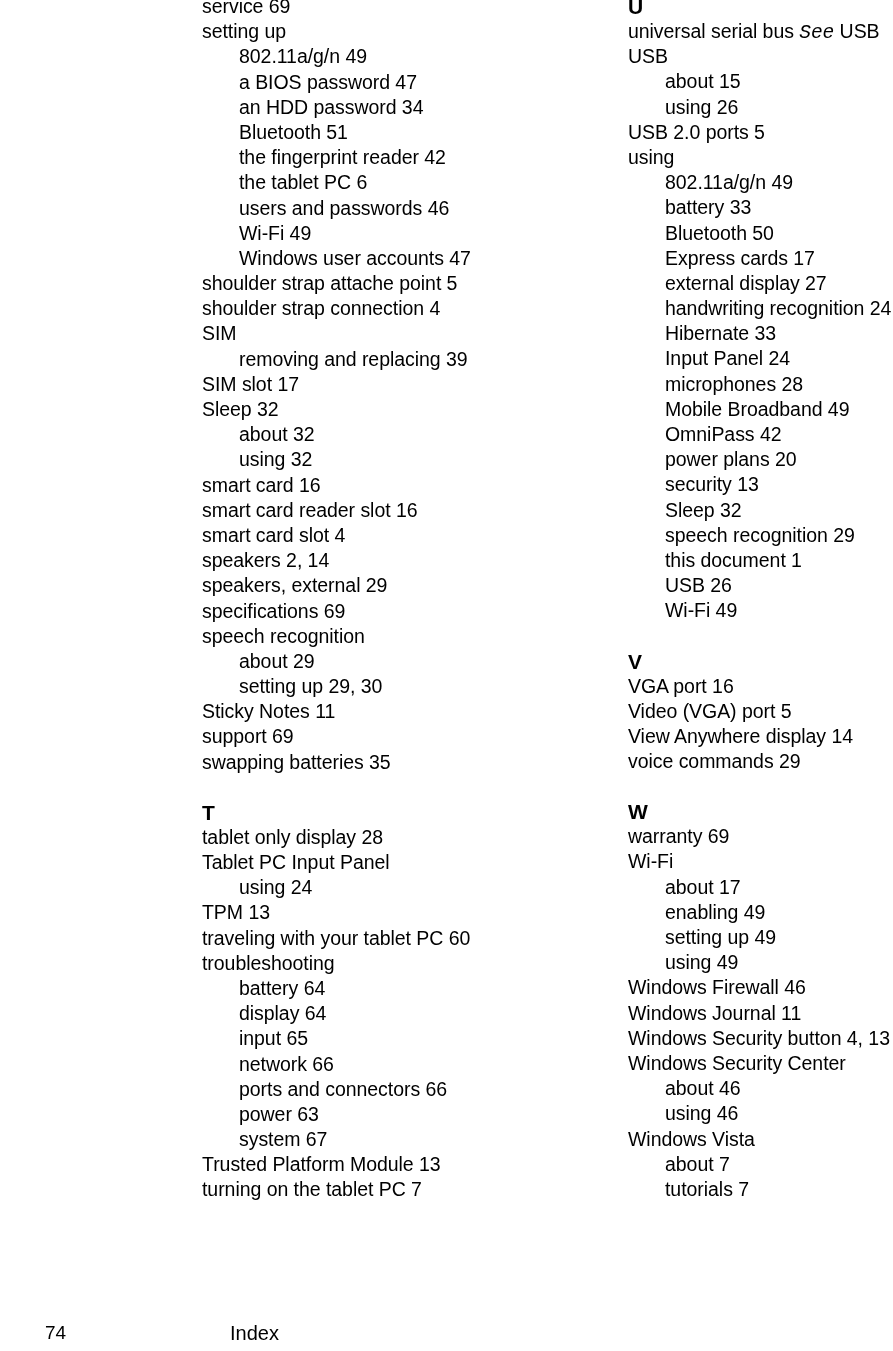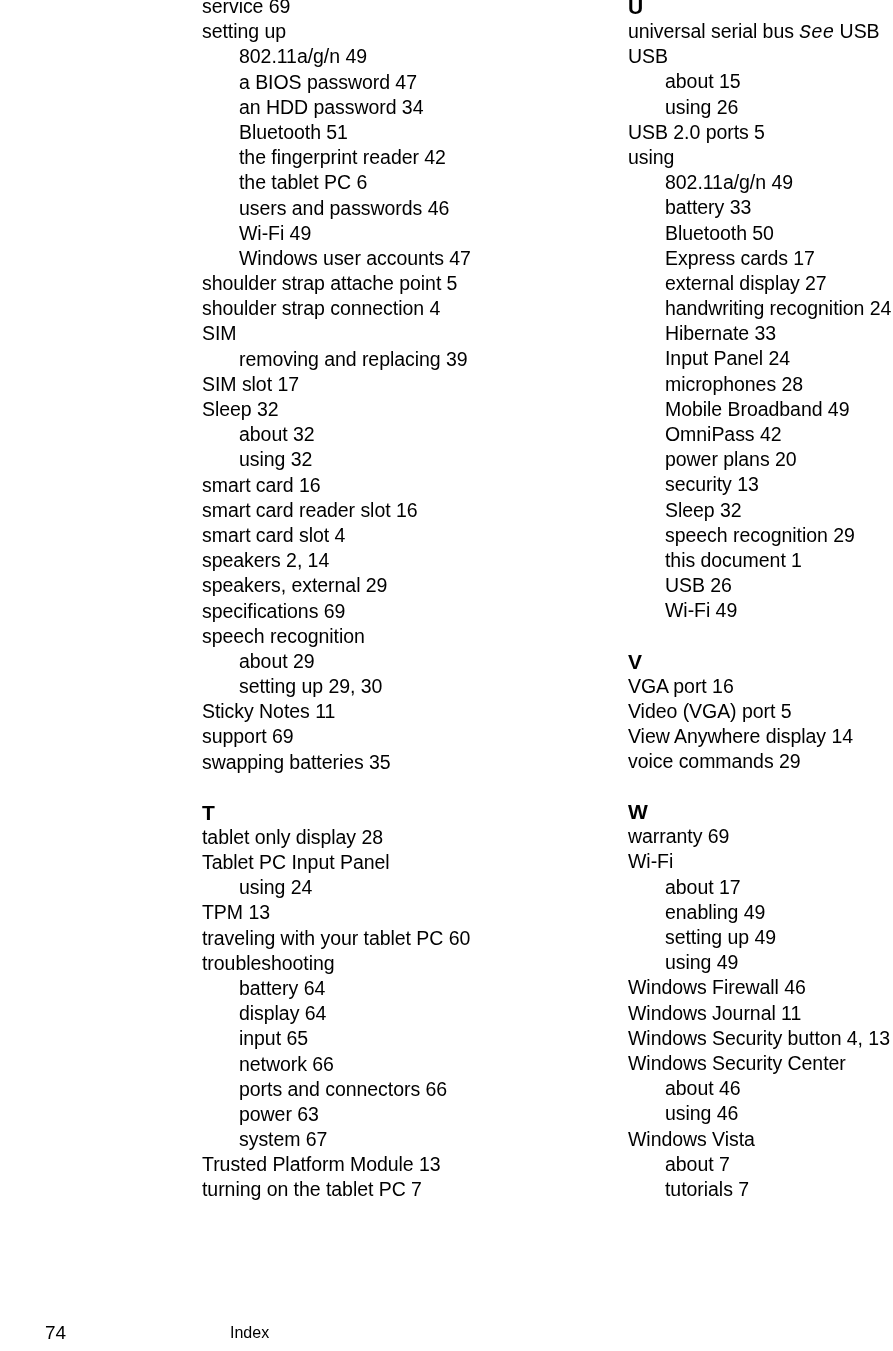--- a/index.html
+++ b/index.html
@@ -90,21 +90,21 @@
     position: absolute;
     left: 0px;
     bottom: 6px;
     font-size: 19px;
     line-height: 24px;
   }
   .footer-title {
     position: absolute;
     left: 185px;
     bottom: 6px;
-    font-size: 16px;
+    font-size: 20px;
     line-height: 24px;
   }
 </style>
 </head>
 <body>
 
 <div class="index-page">
   <div class="index-column left" id="col-left">
       <div class="letter-section">
         <ul class="entry-list">

